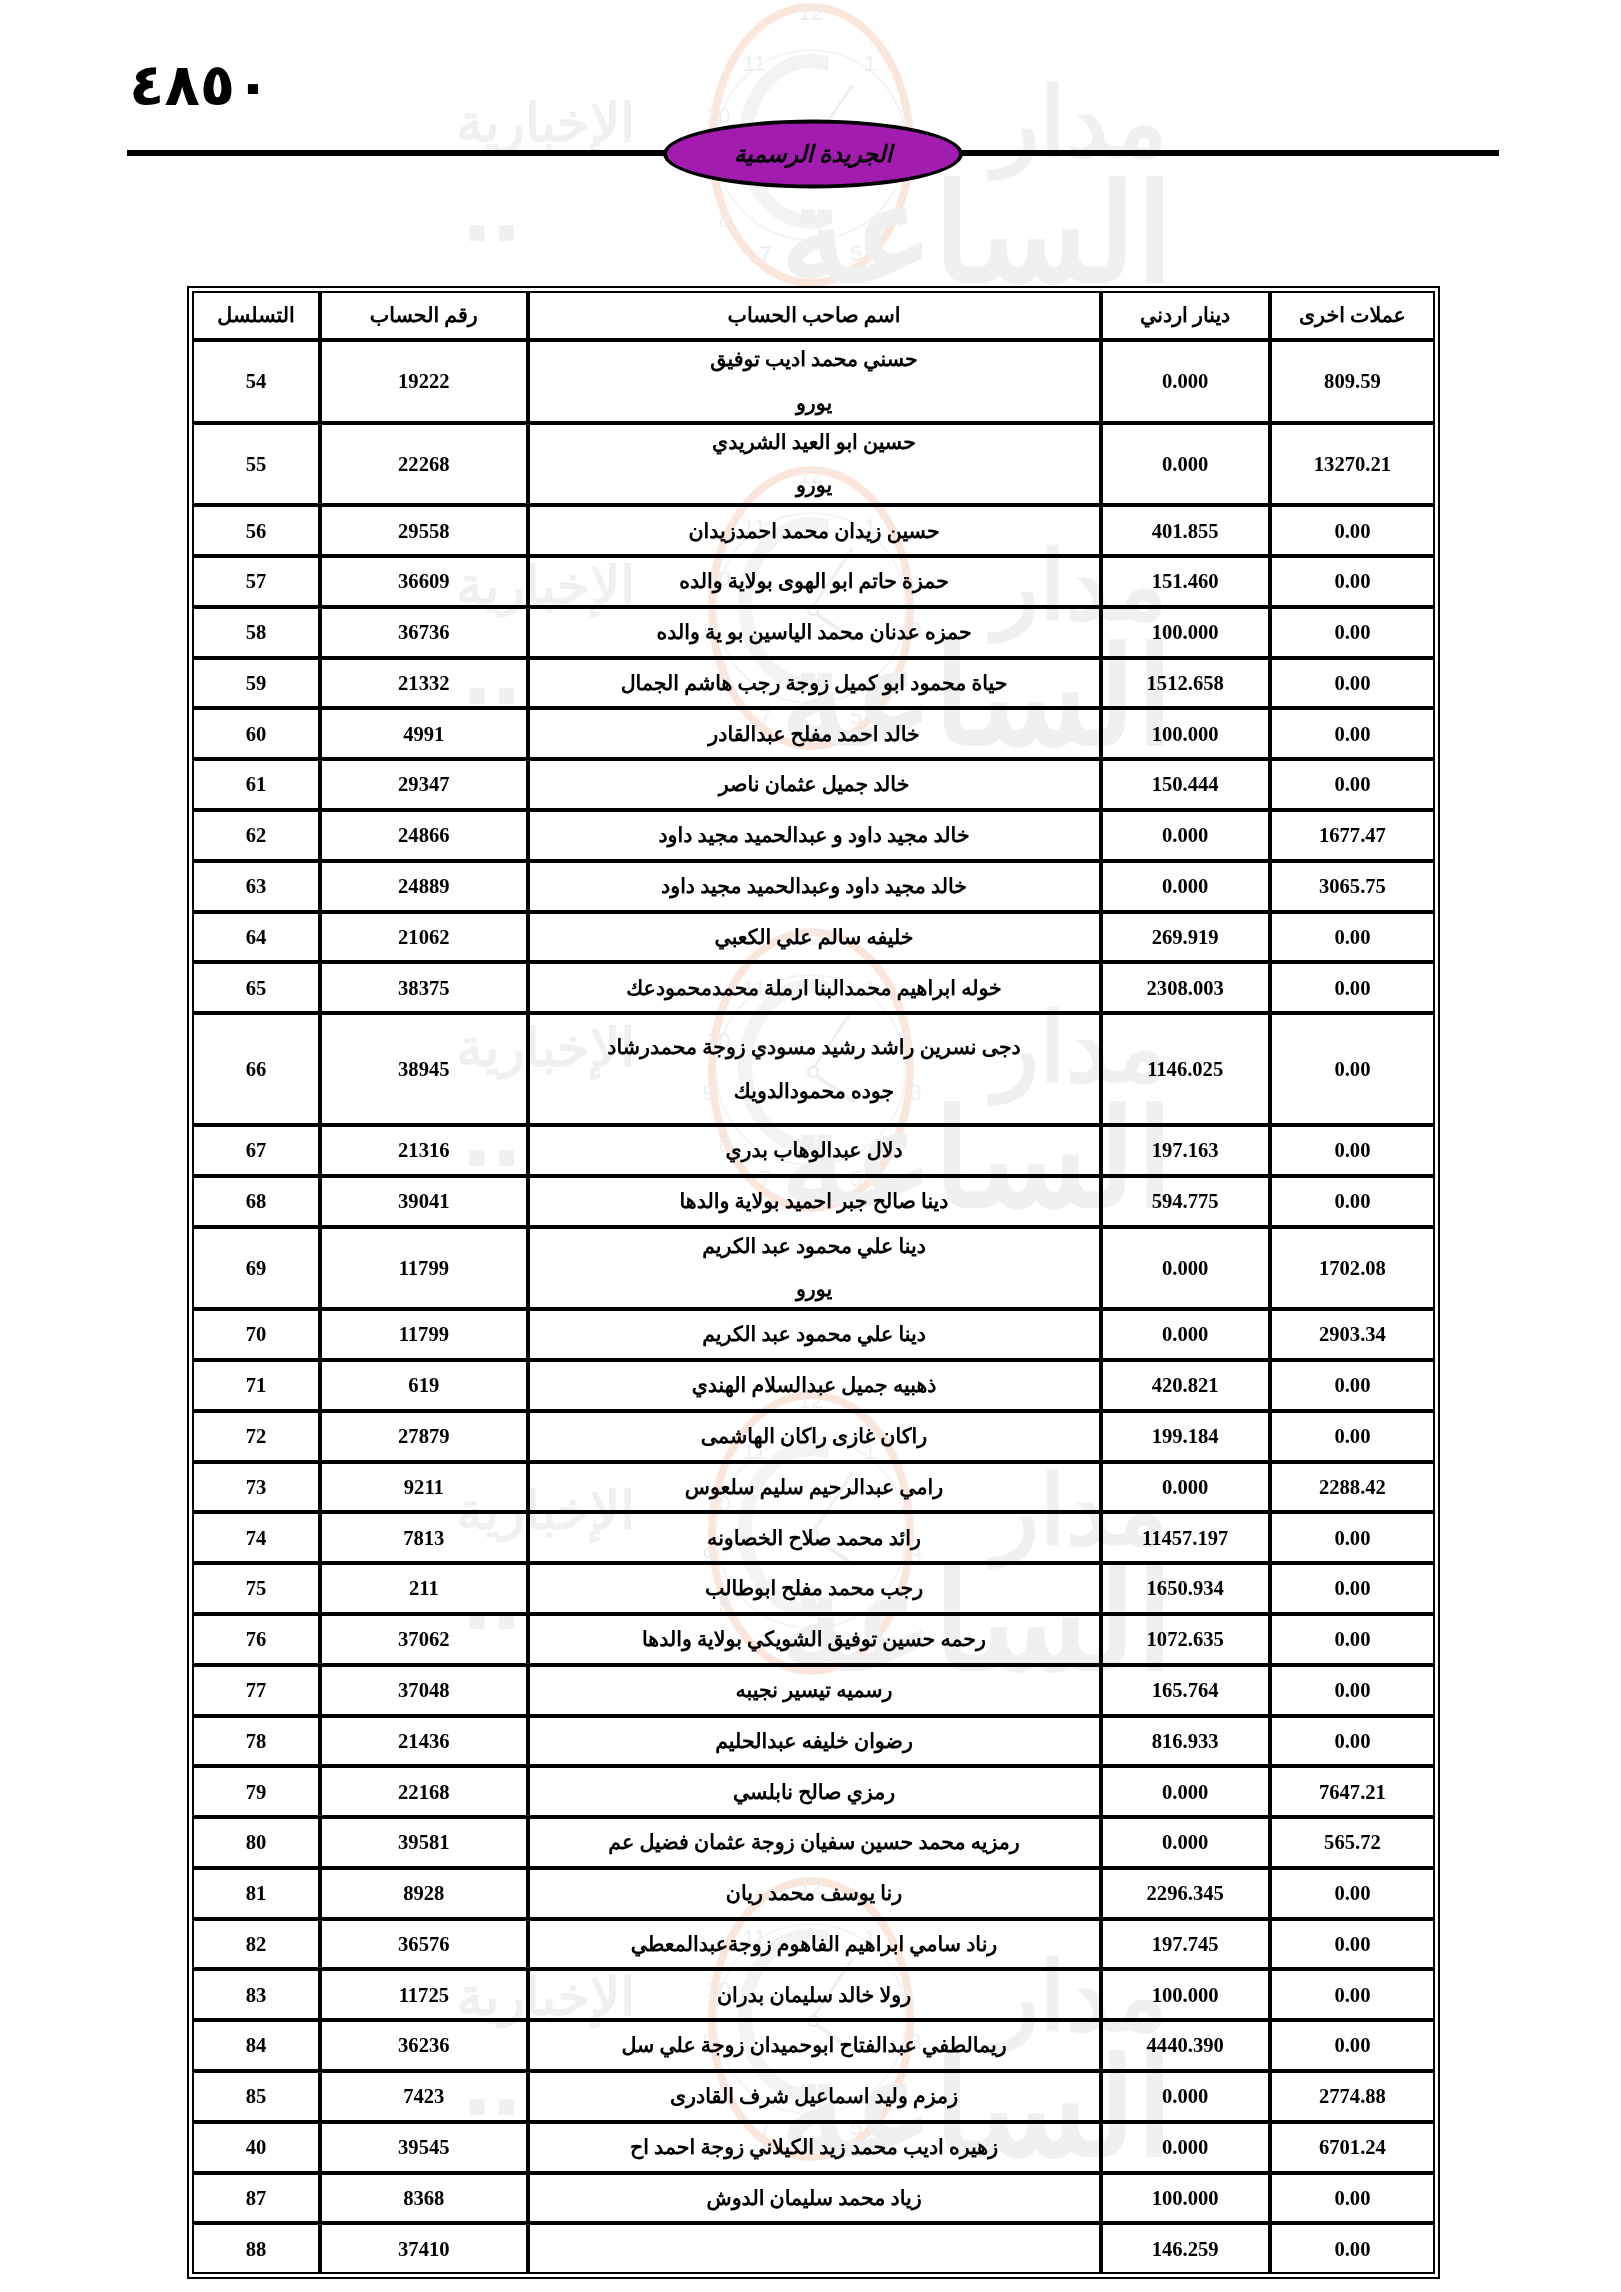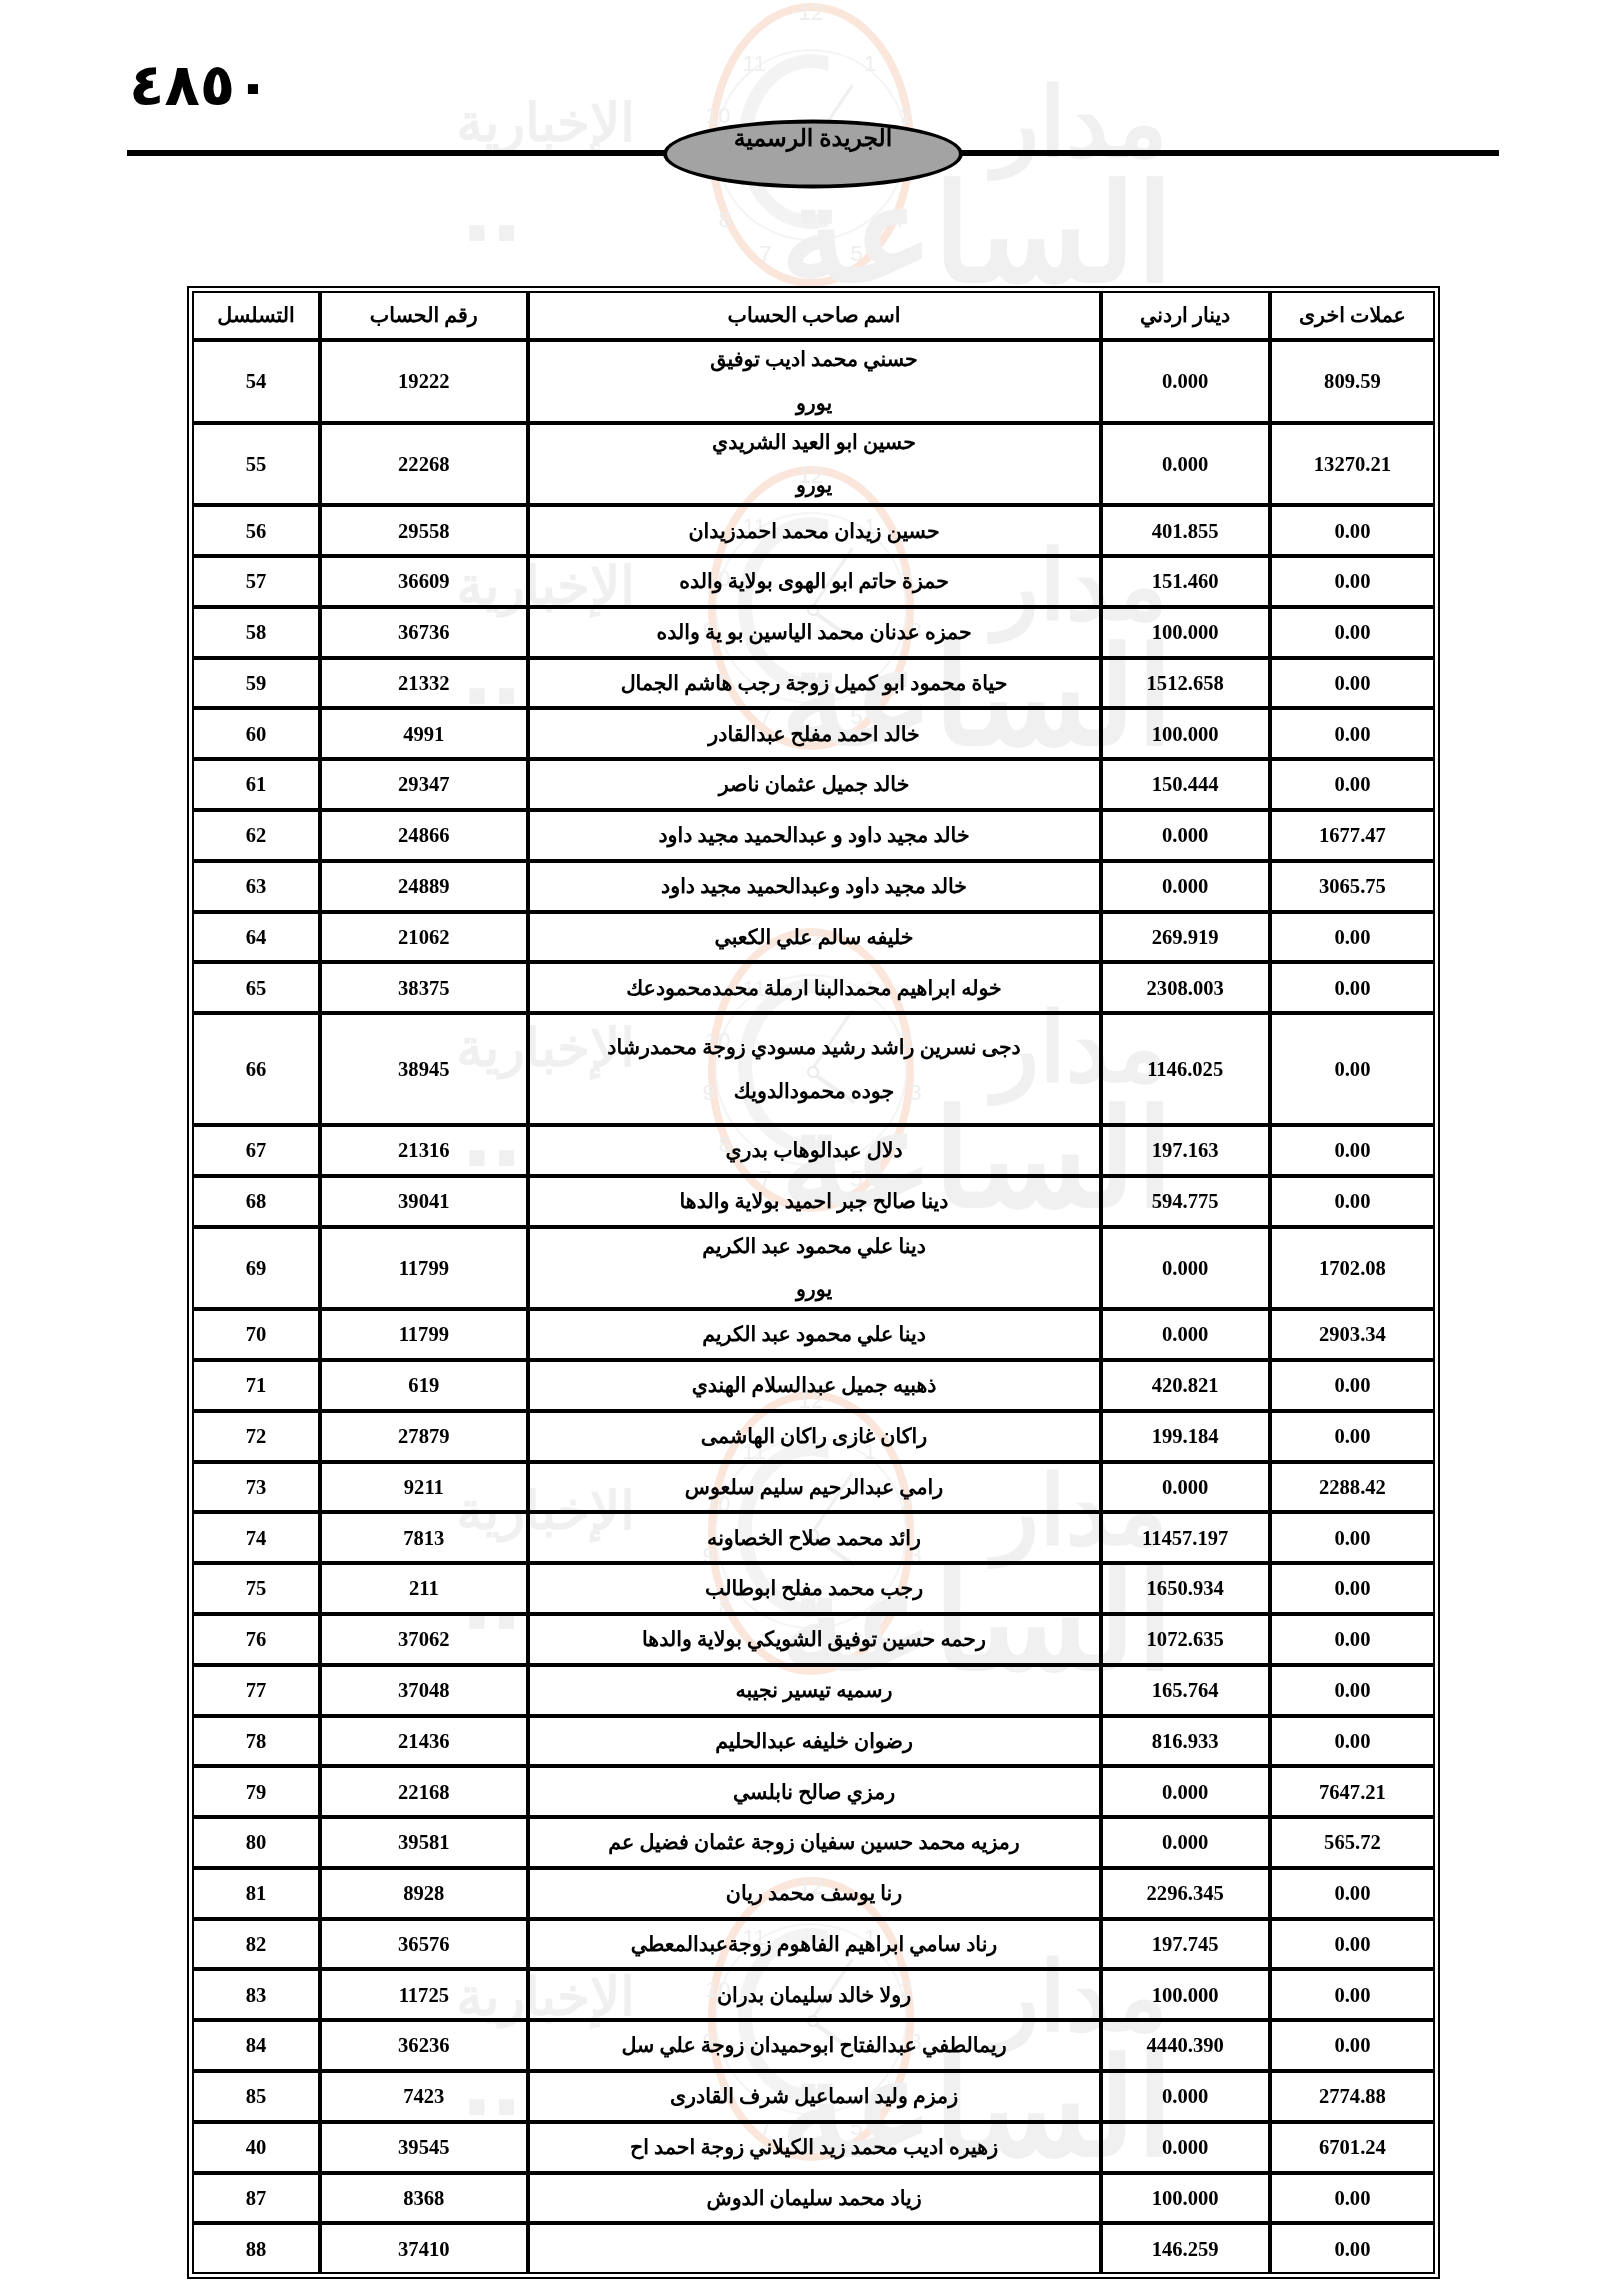--- a/index.html
+++ b/index.html
@@ -145,24 +145,25 @@
   }
   #masthead-oval {
     position: absolute;
     left: 50%;
     top: 50%;
     transform: translate(-50%, -50%);
     width: 292px;
     height: 61px;
     border: 4.9px solid #000;
     border-radius: 50%;
-    background: #a3a3a3;
+    background: #a21caf;
     display: flex;
-    align-items: flex-start;
+    align-items: center;
     justify-content: center;
+    font-style: italic;
   }
   #masthead-title {
     font-size: 23.5px;
     font-weight: bold;
     font-family: "Liberation Serif", serif;
     letter-spacing: 0.5px;
   }
 
   
   #gazette-table-wrap {

